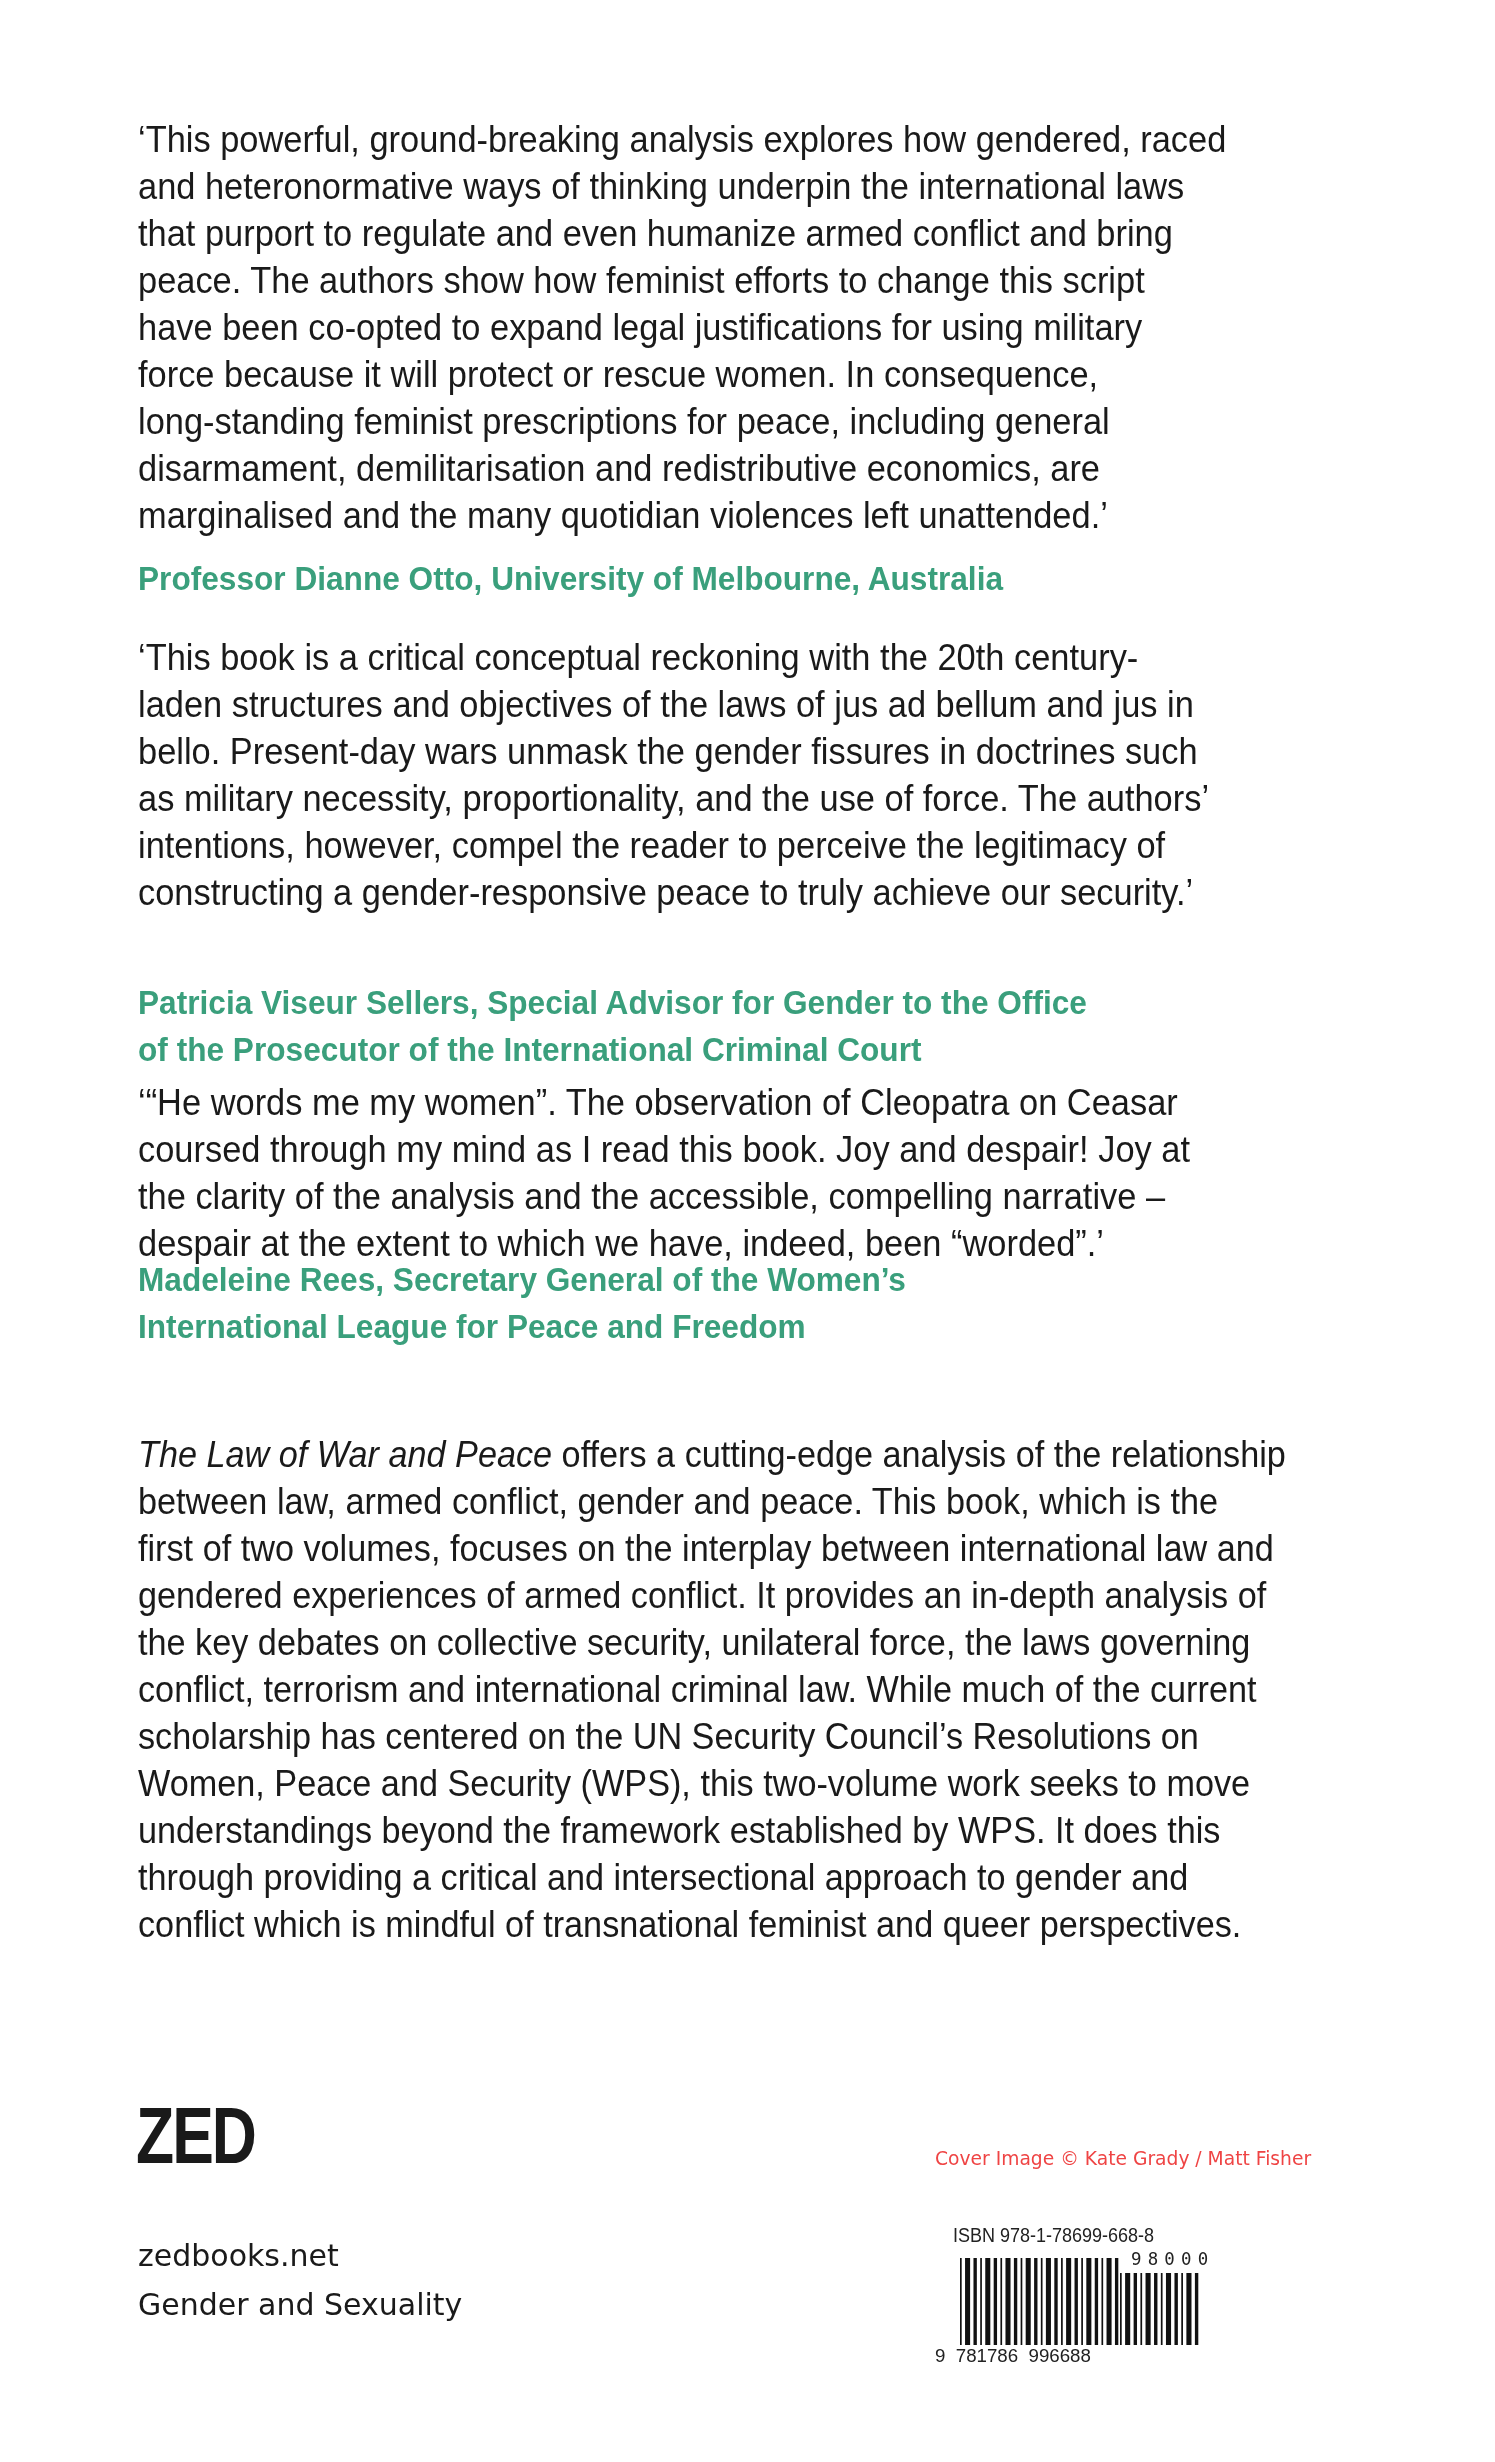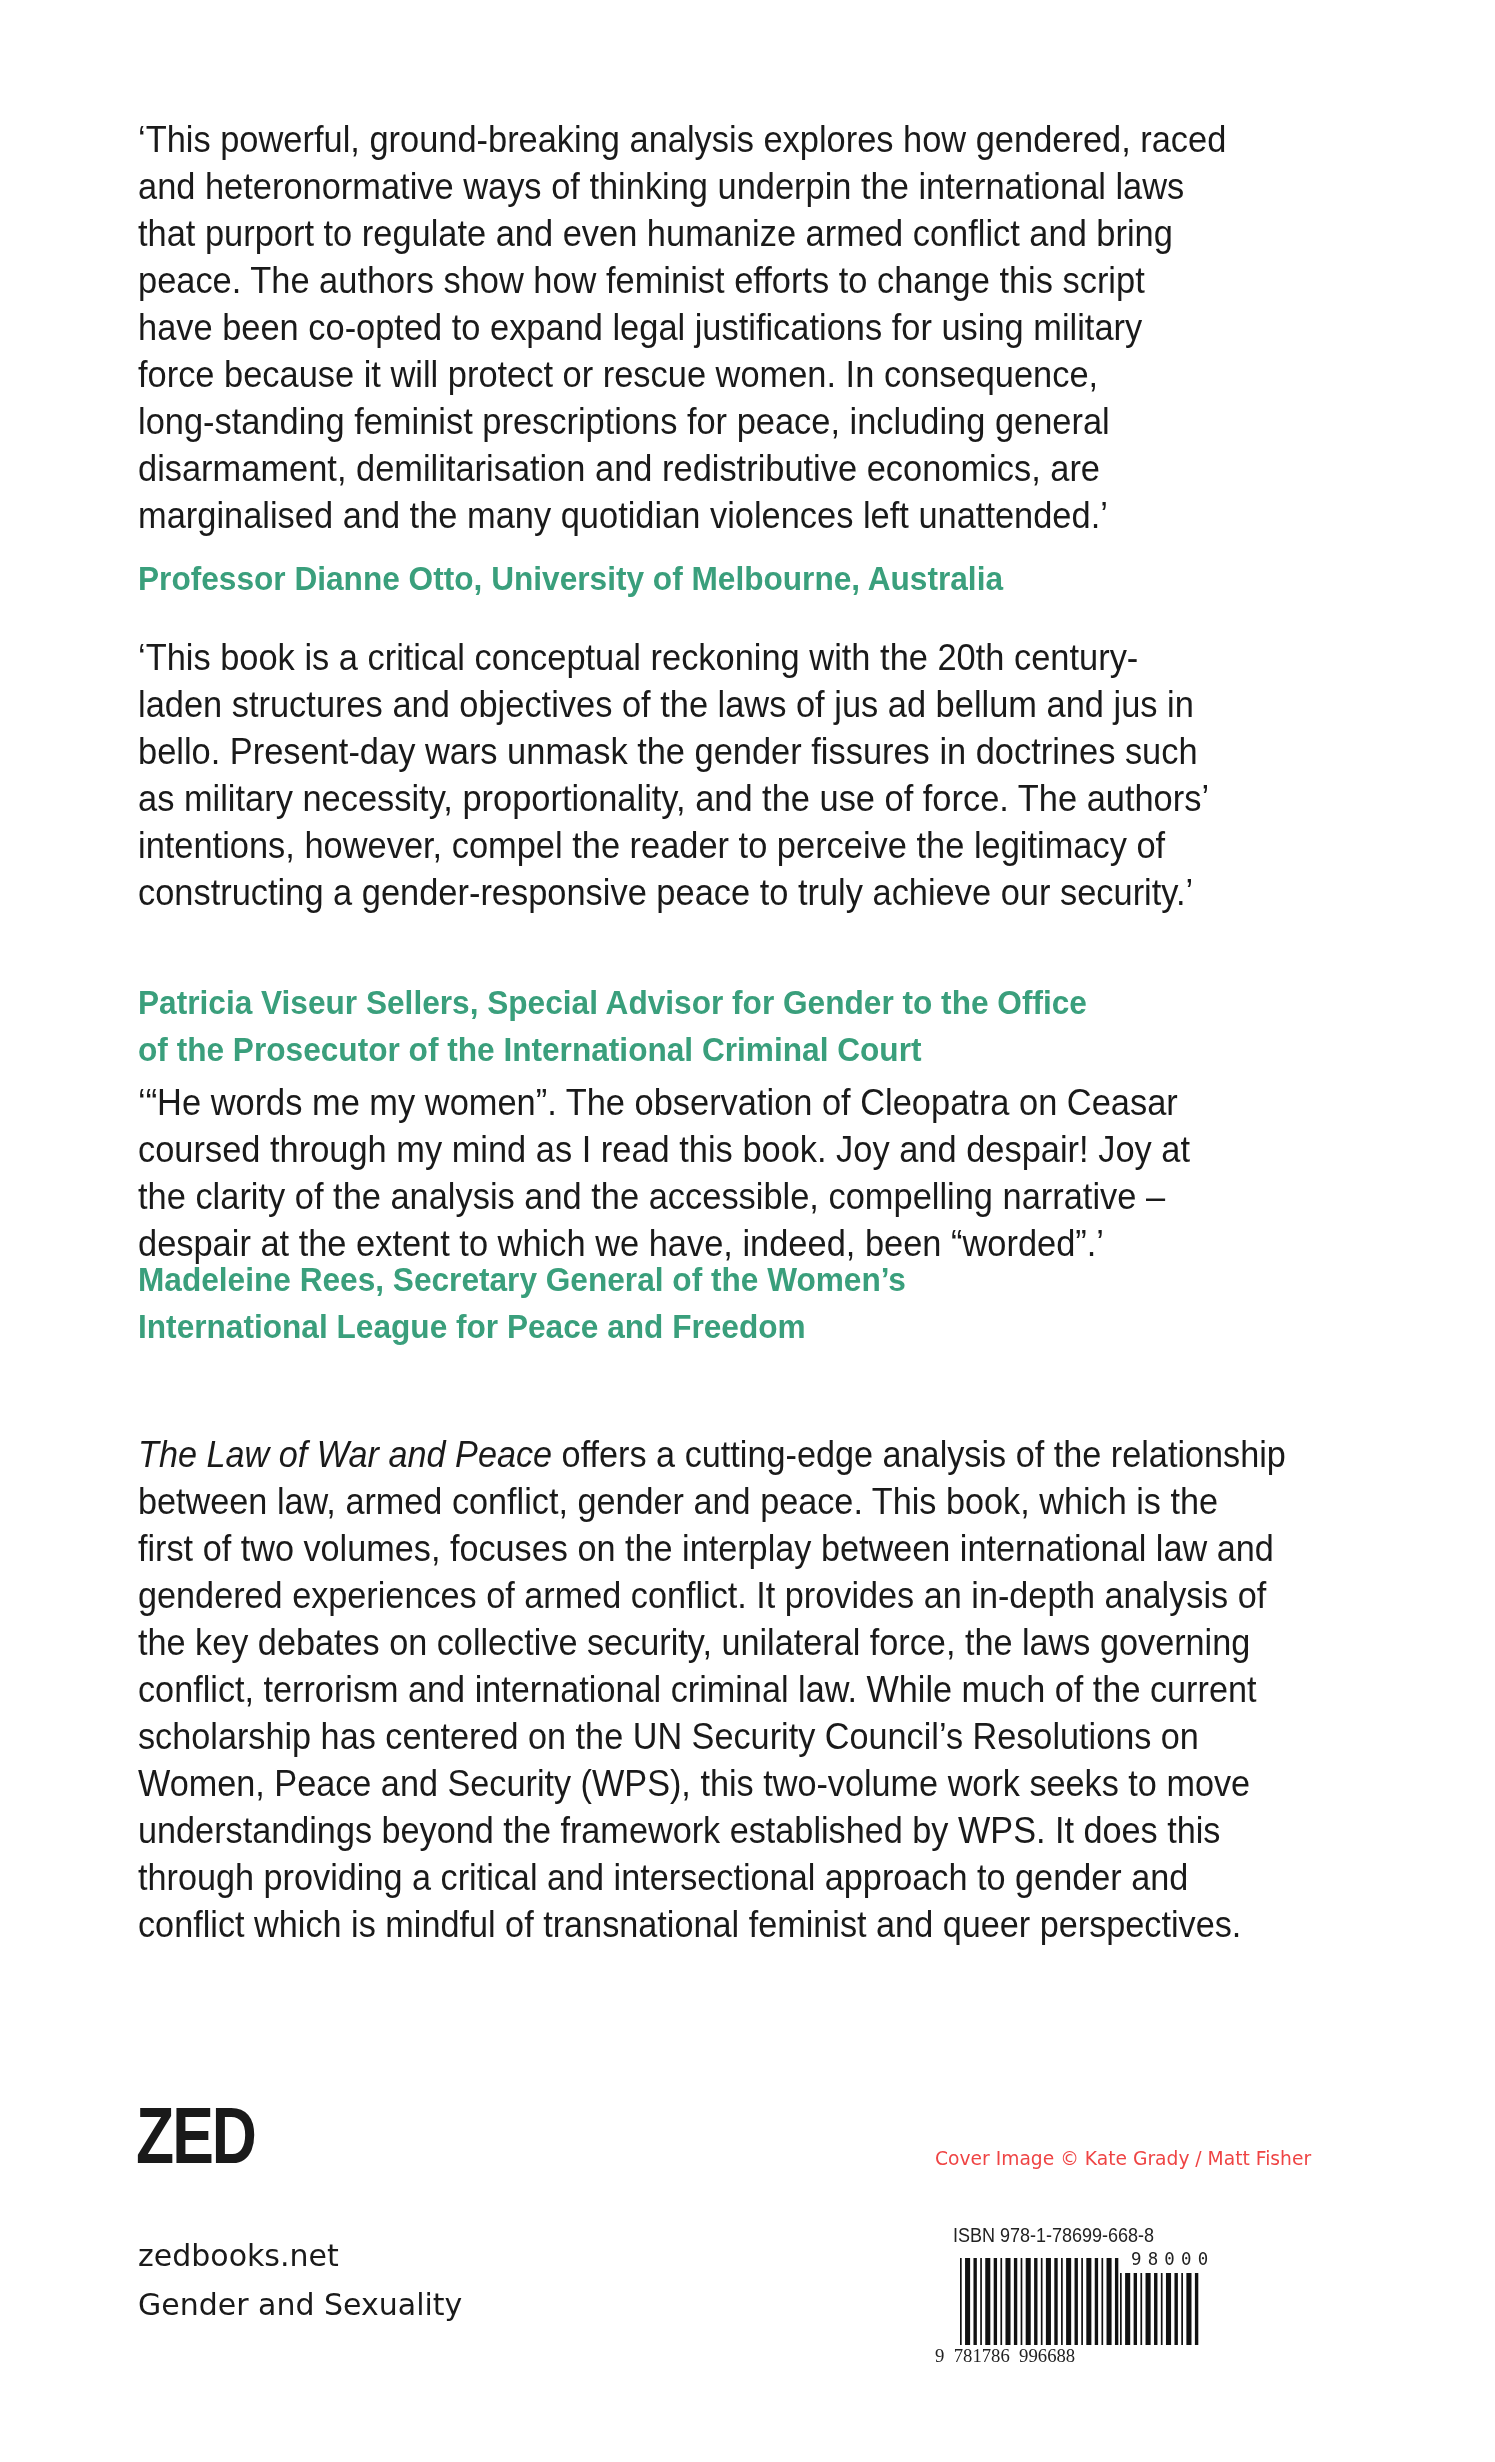--- a/index.html
+++ b/index.html
@@ -9,21 +9,21 @@
   .attr { color: #3a9f7c; font-weight: bold; font-size: 34px; line-height: 47px; height: 47px; display: block; white-space: nowrap; transform: scaleX(0.93); transform-origin: left center; }
   .desc .line { transform: scaleX(0.925); }
   .it { font-style: italic; }
   #logo { position: absolute; left: 136px; top: 2101px; font-family: "Liberation Sans", sans-serif; font-weight: bold; font-size: 80px; line-height: 69px; letter-spacing: -2.5px; transform: scaleX(0.78) scaleY(1.0); transform-origin: left top; color: #1a1a1a; }
   #contact { position: absolute; left: 138px; top: 2231px; }
   #contact span { display: block; font-family: "DejaVu Sans", sans-serif; font-size: 30px; line-height: 49px; color: #1a1a1a; }
   #credit { position: absolute; left: 935px; top: 2148px; font-family: "DejaVu Sans", sans-serif; font-size: 18.7px; color: #ef4444; white-space: nowrap; }
   #isbn { position: absolute; left: 953px; top: 2224px; font-family: "Liberation Sans", sans-serif; font-size: 20px; color: #222; white-space: nowrap; transform: scaleX(0.9); transform-origin: left top; }
   #barcode-main { position: absolute; left: 960px; top: 2258px; width: 160px; height: 87px; }
   #barcode-addon { position: absolute; left: 1120px; top: 2273px; width: 80px; height: 72px; }
-  #barcode-digits { position: absolute; left: 935px; top: 2345px; font-family: Liberation Serif, serif; font-size: 18.7px; color: #222; white-space: pre; }
+  #barcode-digits { position: absolute; left: 935px; top: 2345px; font-family: Liberation Sans, sans-serif; font-size: 18.7px; color: #222; white-space: pre; }
   #addon-digits { position: absolute; left: 1131px; top: 2249px; font-family: "DejaVu Sans Mono", monospace; font-size: 17.4px; color: #222; letter-spacing: 6.2px; white-space: pre; }
 </style>
 </head>
 <body>
 
 <div class="block" style="top:116px;">
   <span class="line">‘This powerful, ground-breaking analysis explores how gendered, raced</span>
   <span class="line">and heteronormative ways of thinking underpin the international laws</span>
   <span class="line">that purport to regulate and even humanize armed conflict and bring</span>
   <span class="line">peace. The authors show how feminist efforts to change this script</span>

